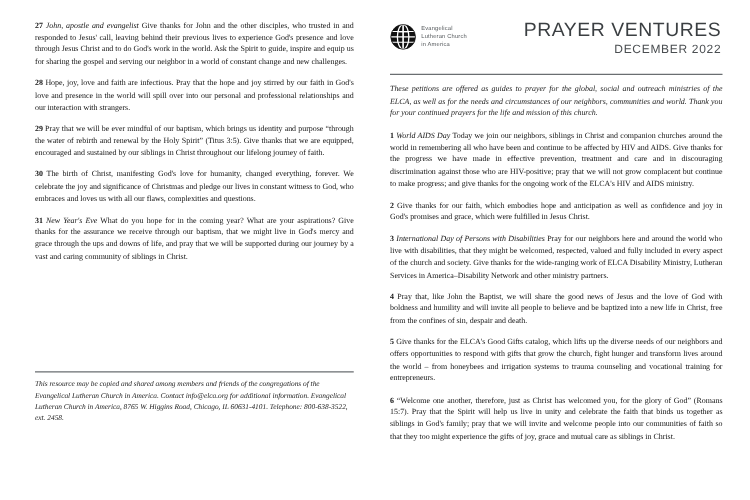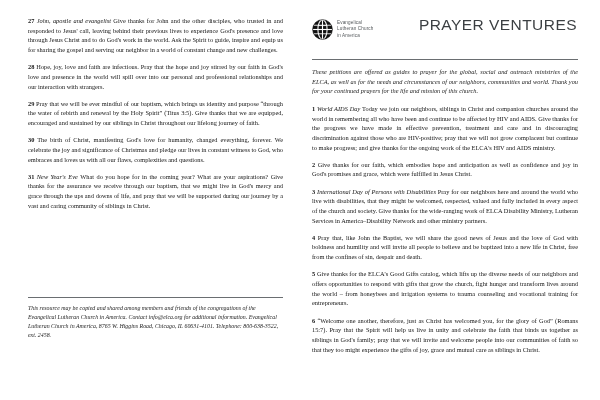--- a/index.html
+++ b/index.html
@@ -179,20 +179,21 @@
             <circle cx="32" cy="32" r="30" fill="none" stroke="#111111" stroke-width="2"></circle>
           </svg>
         </span>
         <span class="brand-text">Evangelical
 Lutheran Church
 in America</span>
       </div>
 
       <div class="title-block">
         <div class="doc-title">PRAYER VENTURES</div>
+        <div class="doc-subtitle">DECEMBER 2022</div>
       </div>
     </div>
 
     <hr class="rule rule-masthead">
 
     <p class="intro">These petitions are offered as guides to prayer for the global, social and outreach ministries of the ELCA, as well as for the needs and circumstances of our neighbors, communities and world. Thank you for your continued prayers for the life and mission of this church.</p>
 
     <div class="right-entries">
         <p class="entry"><span class="num">1</span> <span class="em">World AIDS Day</span> <span>Today we join our neighbors, siblings in Christ and companion churches around the world in remembering all who have been and continue to be affected by HIV and AIDS. Give thanks for the progress we have made in effective prevention, treatment and care and in discouraging discrimination against those who are HIV-positive; pray that we will not grow complacent but continue to make progress; and give thanks for the ongoing work of the ELCA's HIV and AIDS ministry.</span></p>
         <p class="entry"><span class="num">2</span> <span>Give thanks for our faith, which embodies hope and anticipation as well as confidence and joy in God's promises and grace, which were fulfilled in Jesus Christ.</span></p>

